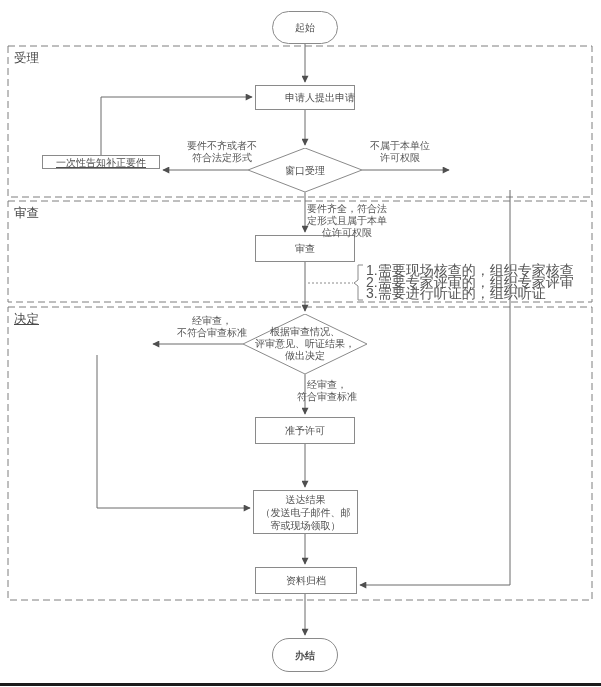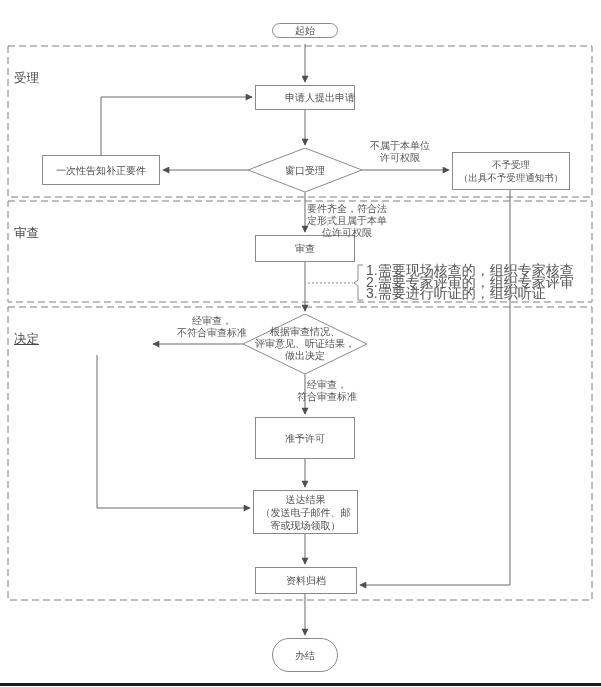--- a/index.html
+++ b/index.html
@@ -19,21 +19,21 @@
   .diamond .dshape { position:absolute; left:0; top:0; width:100%; height:100%; }
   .diamond span { position:relative; z-index:1; }
   .elabel {
     position:absolute; color:#555555; font-size:10px; line-height:12px;
     text-align:center; white-space:pre;
   }
   .notes {
     position:absolute; color:#555555; font-size:14px; line-height:11.5px;
     text-align:left; white-space:pre;
   }
-  .sec-title { position:absolute; font-size:12.5px; color:#4a4a4a;margin-top:20px; }
+  .sec-title { position:absolute; font-size:12.5px; color:#4a4a4a; }
   .bottom-line { position:absolute; left:0; top:683px; width:601px; height:3px; background:#1c1c1c; }
 </style>
 </head>
 <body>
 
 <div class="canvas">
 
   <svg class="wires" viewBox="0 0 601 687">
     <defs>
       <marker id="arrow" viewBox="0 0 10 10" refX="9" refY="5" markerWidth="9" markerHeight="7" orient="auto-start-reverse">
@@ -60,41 +60,37 @@
     <polyline points="97,355 97,508 250,508" fill="none" stroke="#6b6b6b" marker-end="url(#arrow)"></polyline>
     <line x1="305" y1="534" x2="305" y2="564" stroke="#6b6b6b" marker-end="url(#arrow)"></line>
     <polyline points="510,190 510,585 360,585" fill="none" stroke="#6b6b6b" marker-end="url(#arrow)"></polyline>
     <line x1="305" y1="594" x2="305" y2="635" stroke="#6b6b6b" marker-end="url(#arrow)"></line>
   </svg>
 
   <div class="sec-title" style="left:14px;top:50px;">受理</div>
   <div class="sec-title" style="left:14px;top:205px;">审查</div>
   <div class="sec-title" style="left:14px;top:311px;text-decoration:underline;">决定</div>
 
-  <div class="node oval" style="left:272px;top:11px;width:66px;height:15px;margin-top:12px;">
+  <div class="node oval" style="left:272px;top:11px;width:66px;height:33px;">
     <span>起始</span>
   </div>
-  <div class="node oval" style="left:272px;top:638px;width:66px;height:34px;">
+  <div class="node oval" style="left:272px;top:638px;width:66px;height:34px;font-weight:bold;">
     <span>办结</span>
   </div>
 
   <div class="node" style="left:255px;top:85px;width:100px;height:25px;padding-left:30px;">
     <span>申请人提出申请</span>
   </div>
-  <div class="node" style="left:42px;top:155px;width:118px;height:30px;">
+  <div class="node" style="left:42px;top:155px;width:118px;height:14px;text-decoration:underline;">
     <span>一次性告知补正要件</span>
-  </div>
-  <div class="node" style="left:452px;top:152px;width:118px;height:38px;font-size:9.5px;">
-    <span>不予受理
-（出具不予受理通知书）</span>
   </div>
   <div class="node" style="left:255px;top:235px;width:100px;height:27px;">
     <span>审查</span>
   </div>
-  <div class="node" style="left:255px;top:417px;width:100px;height:42px;">
+  <div class="node" style="left:255px;top:417px;width:100px;height:27px;">
     <span>准予许可</span>
   </div>
   <div class="node" style="left:253px;top:490px;width:105px;height:44px;justify-content:center;">
     <span>送达结果
 （发送电子邮件、邮
 寄或现场领取）</span>
   </div>
   <div class="node" style="left:255px;top:567px;width:102px;height:27px;">
     <span>资料归档</span>
   </div>
@@ -107,20 +103,22 @@
   </div>
   <div class="node diamond" style="left:243px;top:314px;width:124px;height:60px;line-height:12px;">
     <svg class="dshape" viewBox="0 0 100 100" preserveAspectRatio="none">
       <polygon points="50,0 100,50 50,100 0,50" fill="#ffffff" stroke="#8a8a8a" vector-effect="non-scaling-stroke"></polygon>
     </svg>
     <span>根据审查情况、
 评审意见、听证结果，
 做出决定</span>
   </div>
 
+  <div class="elabel" style="left:172px;top:140px;width:100px;">要件不齐或者不
+符合法定形式</div>
   <div class="elabel" style="left:360px;top:140px;width:80px;">不属于本单位
 许可权限</div>
   <div class="elabel" style="left:302px;top:203px;width:90px;">要件齐全，符合法
 定形式且属于本单
 位许可权限</div>
   <div class="elabel" style="left:170px;top:315px;width:84px;">经审查，
 不符合审查标准</div>
   <div class="elabel" style="left:287px;top:379px;width:80px;">经审查，
 符合审查标准</div>
 

